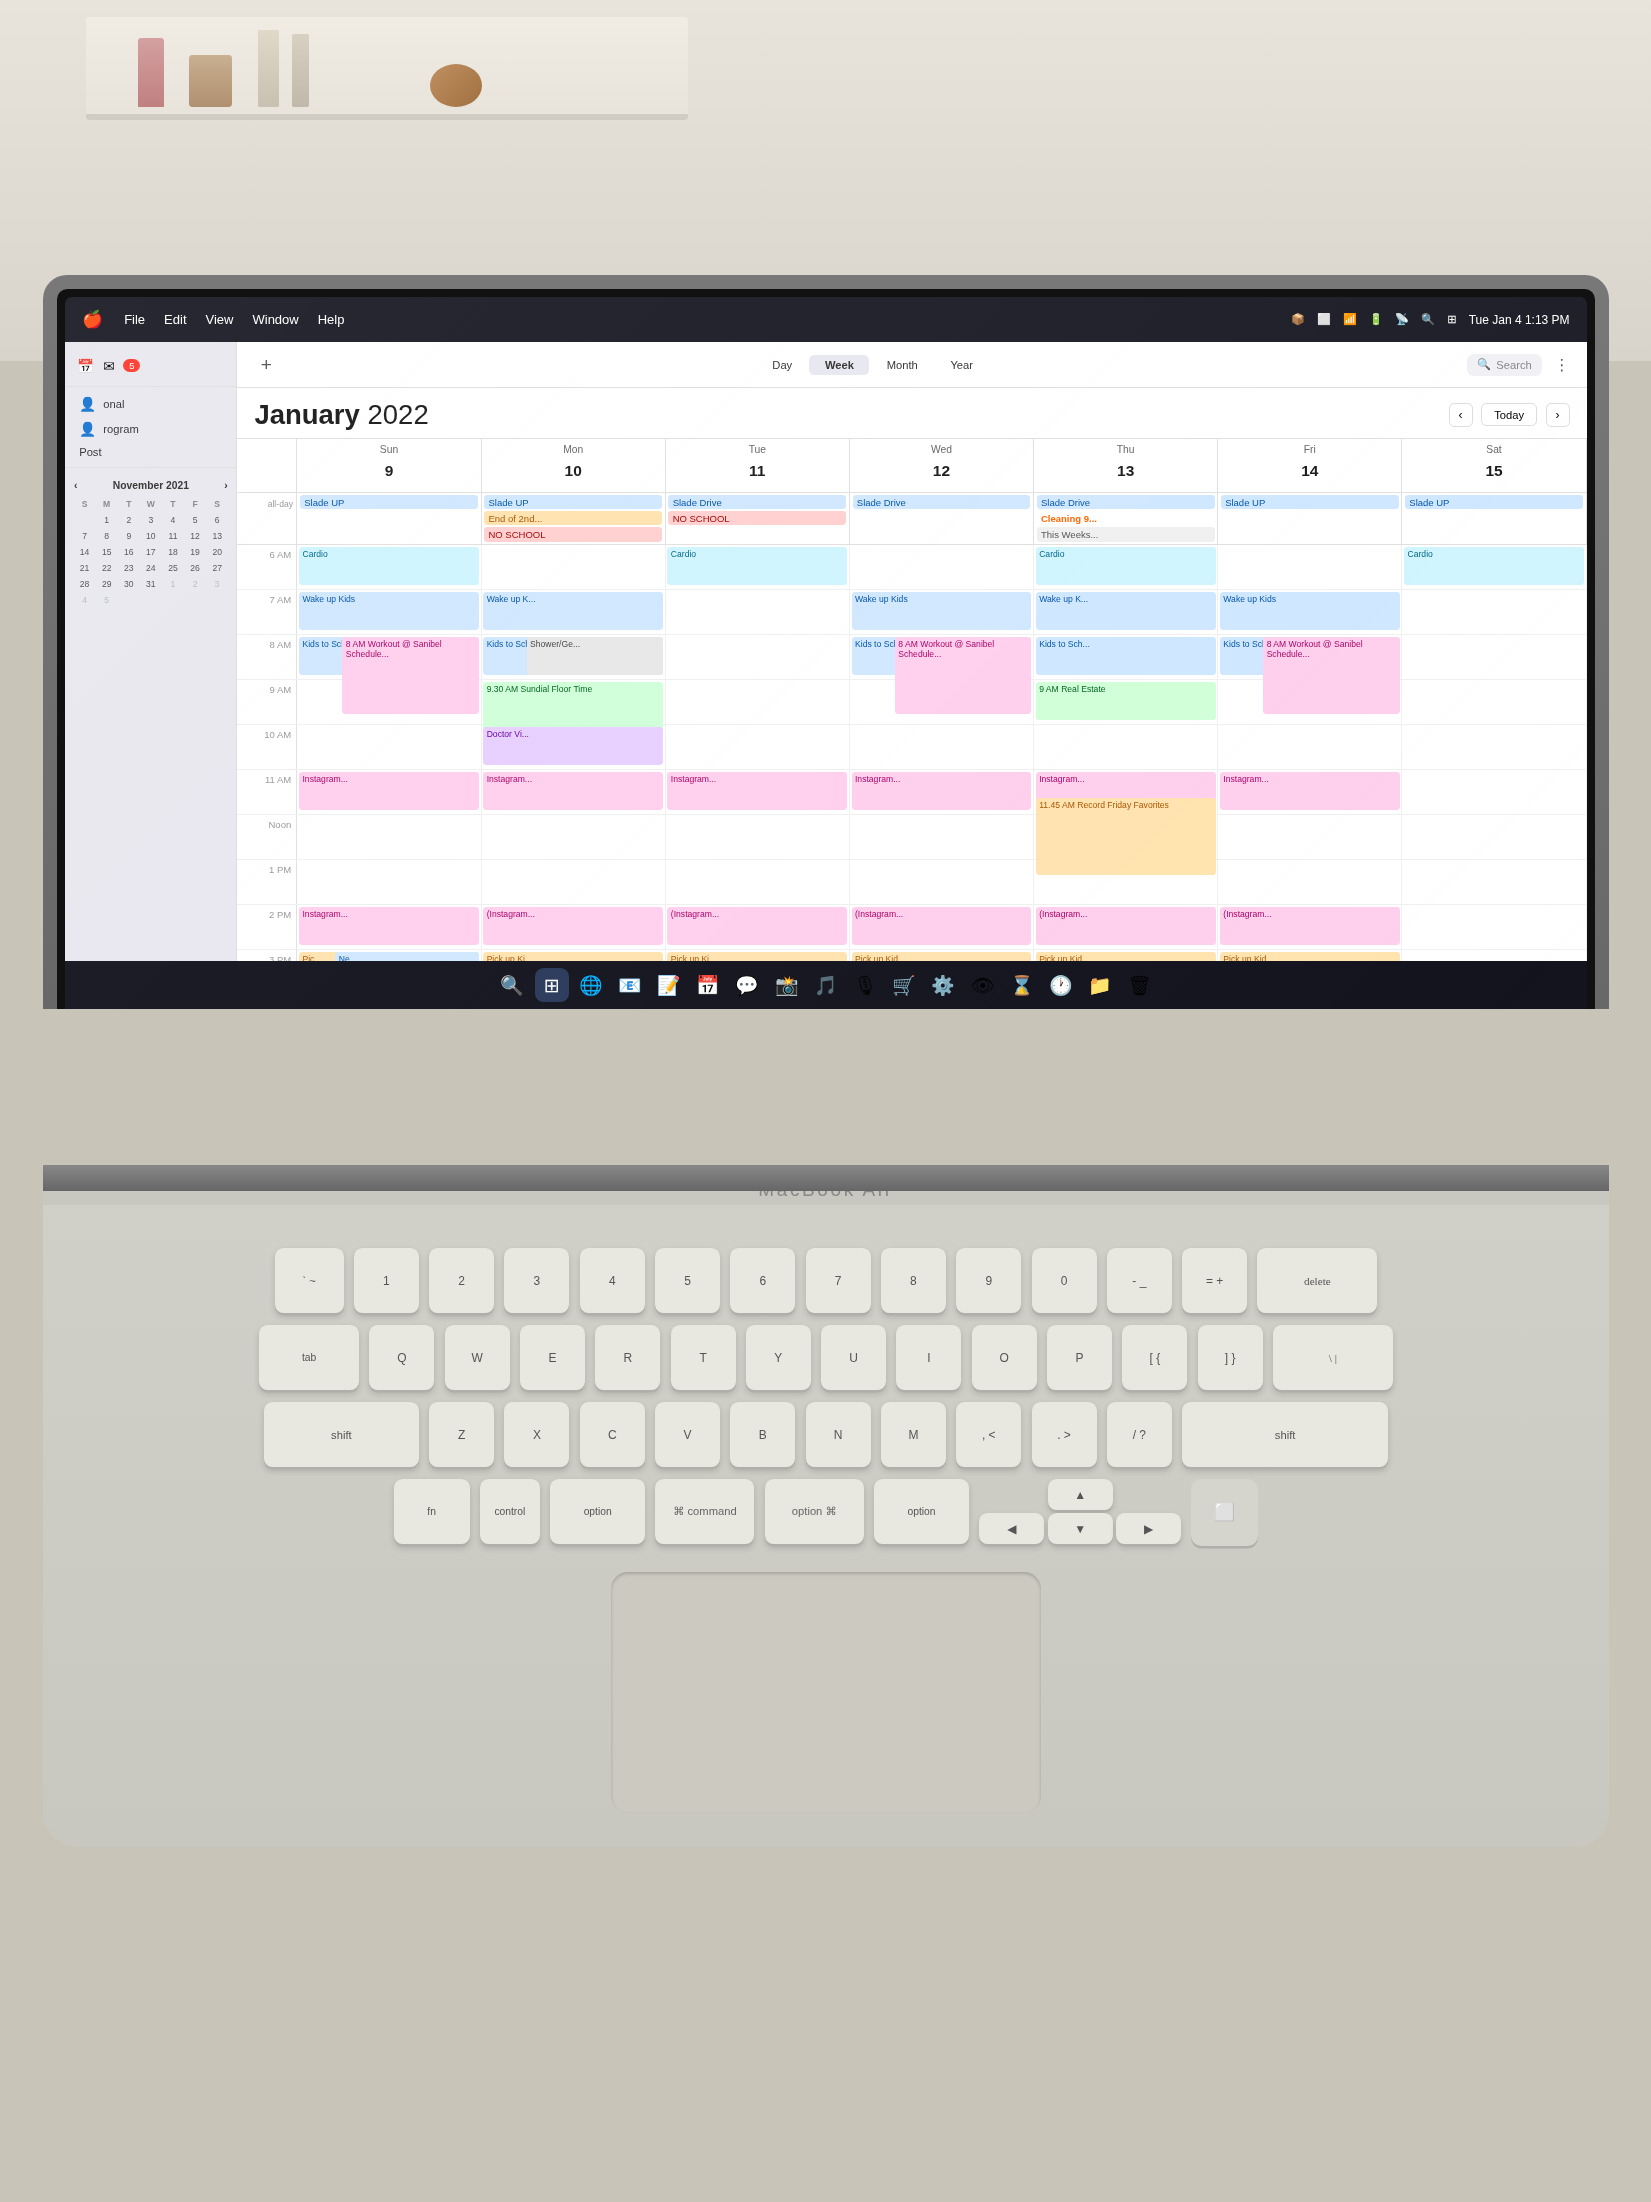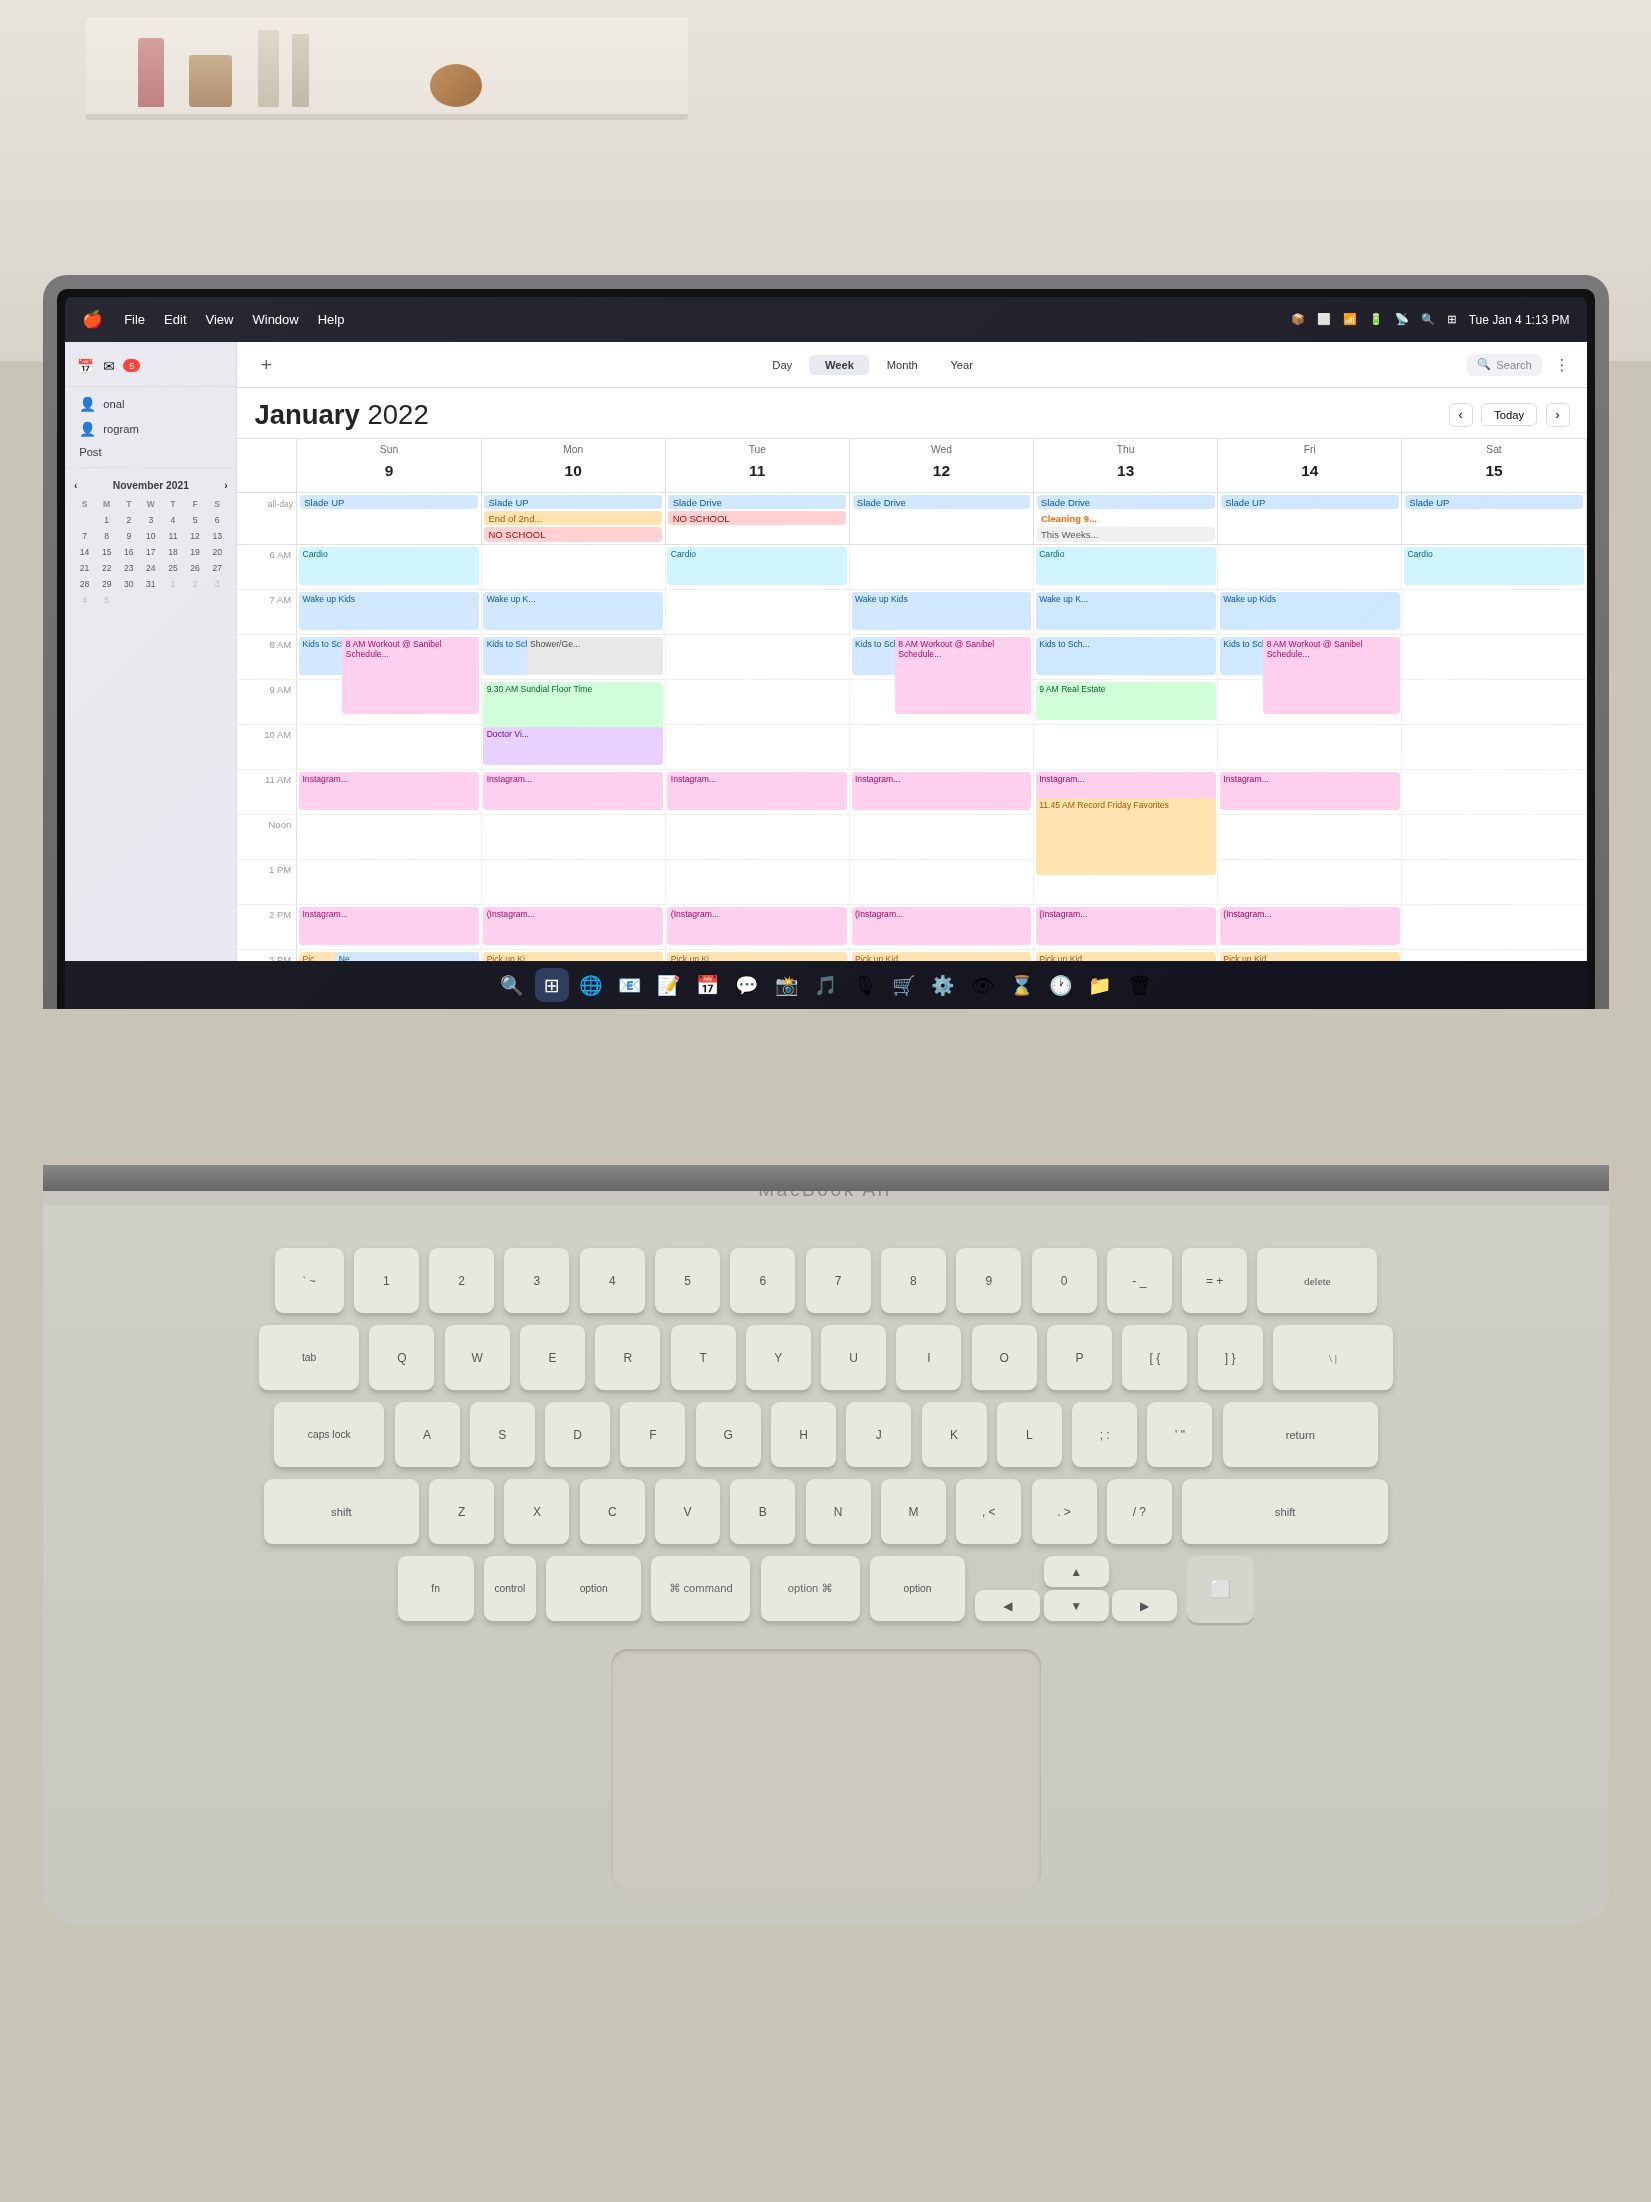--- a/index.html
+++ b/index.html
@@ -314,21 +314,21 @@
     .key-space { width: 413px; font-size: 10.3px; color: #888; }
     .key-tab { width: 100px; font-size: 10.3px; }
     .key-caps { width: 110px; font-size: 10.3px; }
     .key-shift { width: 138px; font-size: 10.3px; }
     .key-shift-r { width: 172px; font-size: 10.3px; }
     .key-enter { width: 141px; font-size: 10.3px; }
     .key-backspace { width: 120px; font-size: 12px; font-family: Liberation Serif, serif; }
     .key-cmd { width: 99px; font-size: 10.3px; color: #666; }
     .key-opt { width: 95px; font-size: 10.3px; }
     .key-fn { width: 76px; font-size: 10.3px; }
-    .key-ctrl { width: 52px; font-size: 10.3px; }
+    .key-ctrl { width: 60px; font-size: 10.3px; }
     .trackpad {
       width: 430px; height: 241px;
       background: #ccc9c0;
       border-radius: 17px;
       margin: 26px auto 0;
       box-shadow: inset 0 1.7px 3.4px rgba(0,0,0,0.2);
     }
 
     
     .touchid {
@@ -834,35 +834,20 @@
     <div class="key key-sm">Y</div>
     <div class="key key-sm">U</div>
     <div class="key key-sm">I</div>
     <div class="key key-sm">O</div>
     <div class="key key-sm">P</div>
     <div class="key key-sm">[ {</div>
     <div class="key key-sm">] }</div>
     <div class="key key-backspace" style="font-size:11.2px;">\ |</div>
   </div>
 
-  <div class="keyboard-row">
-    <div class="key key-caps" style="font-size:10.3px;">caps lock</div>
-    <div class="key key-sm">A</div>
-    <div class="key key-sm">S</div>
-    <div class="key key-sm">D</div>
-    <div class="key key-sm">F</div>
-    <div class="key key-sm">G</div>
-    <div class="key key-sm">H</div>
-    <div class="key key-sm">J</div>
-    <div class="key key-sm">K</div>
-    <div class="key key-sm">L</div>
-    <div class="key key-sm">; :</div>
-    <div class="key key-sm">' "</div>
-    <div class="key key-enter" style="width:155px; font-size:11.2px;">return</div>
-  </div>
 
   <div class="keyboard-row">
     <div class="key key-shift" style="width:155px; font-size:11.2px;">shift</div>
     <div class="key key-sm">Z</div>
     <div class="key key-sm">X</div>
     <div class="key key-sm">C</div>
     <div class="key key-sm">V</div>
     <div class="key key-sm">B</div>
     <div class="key key-sm">N</div>
     <div class="key key-sm">M</div>

